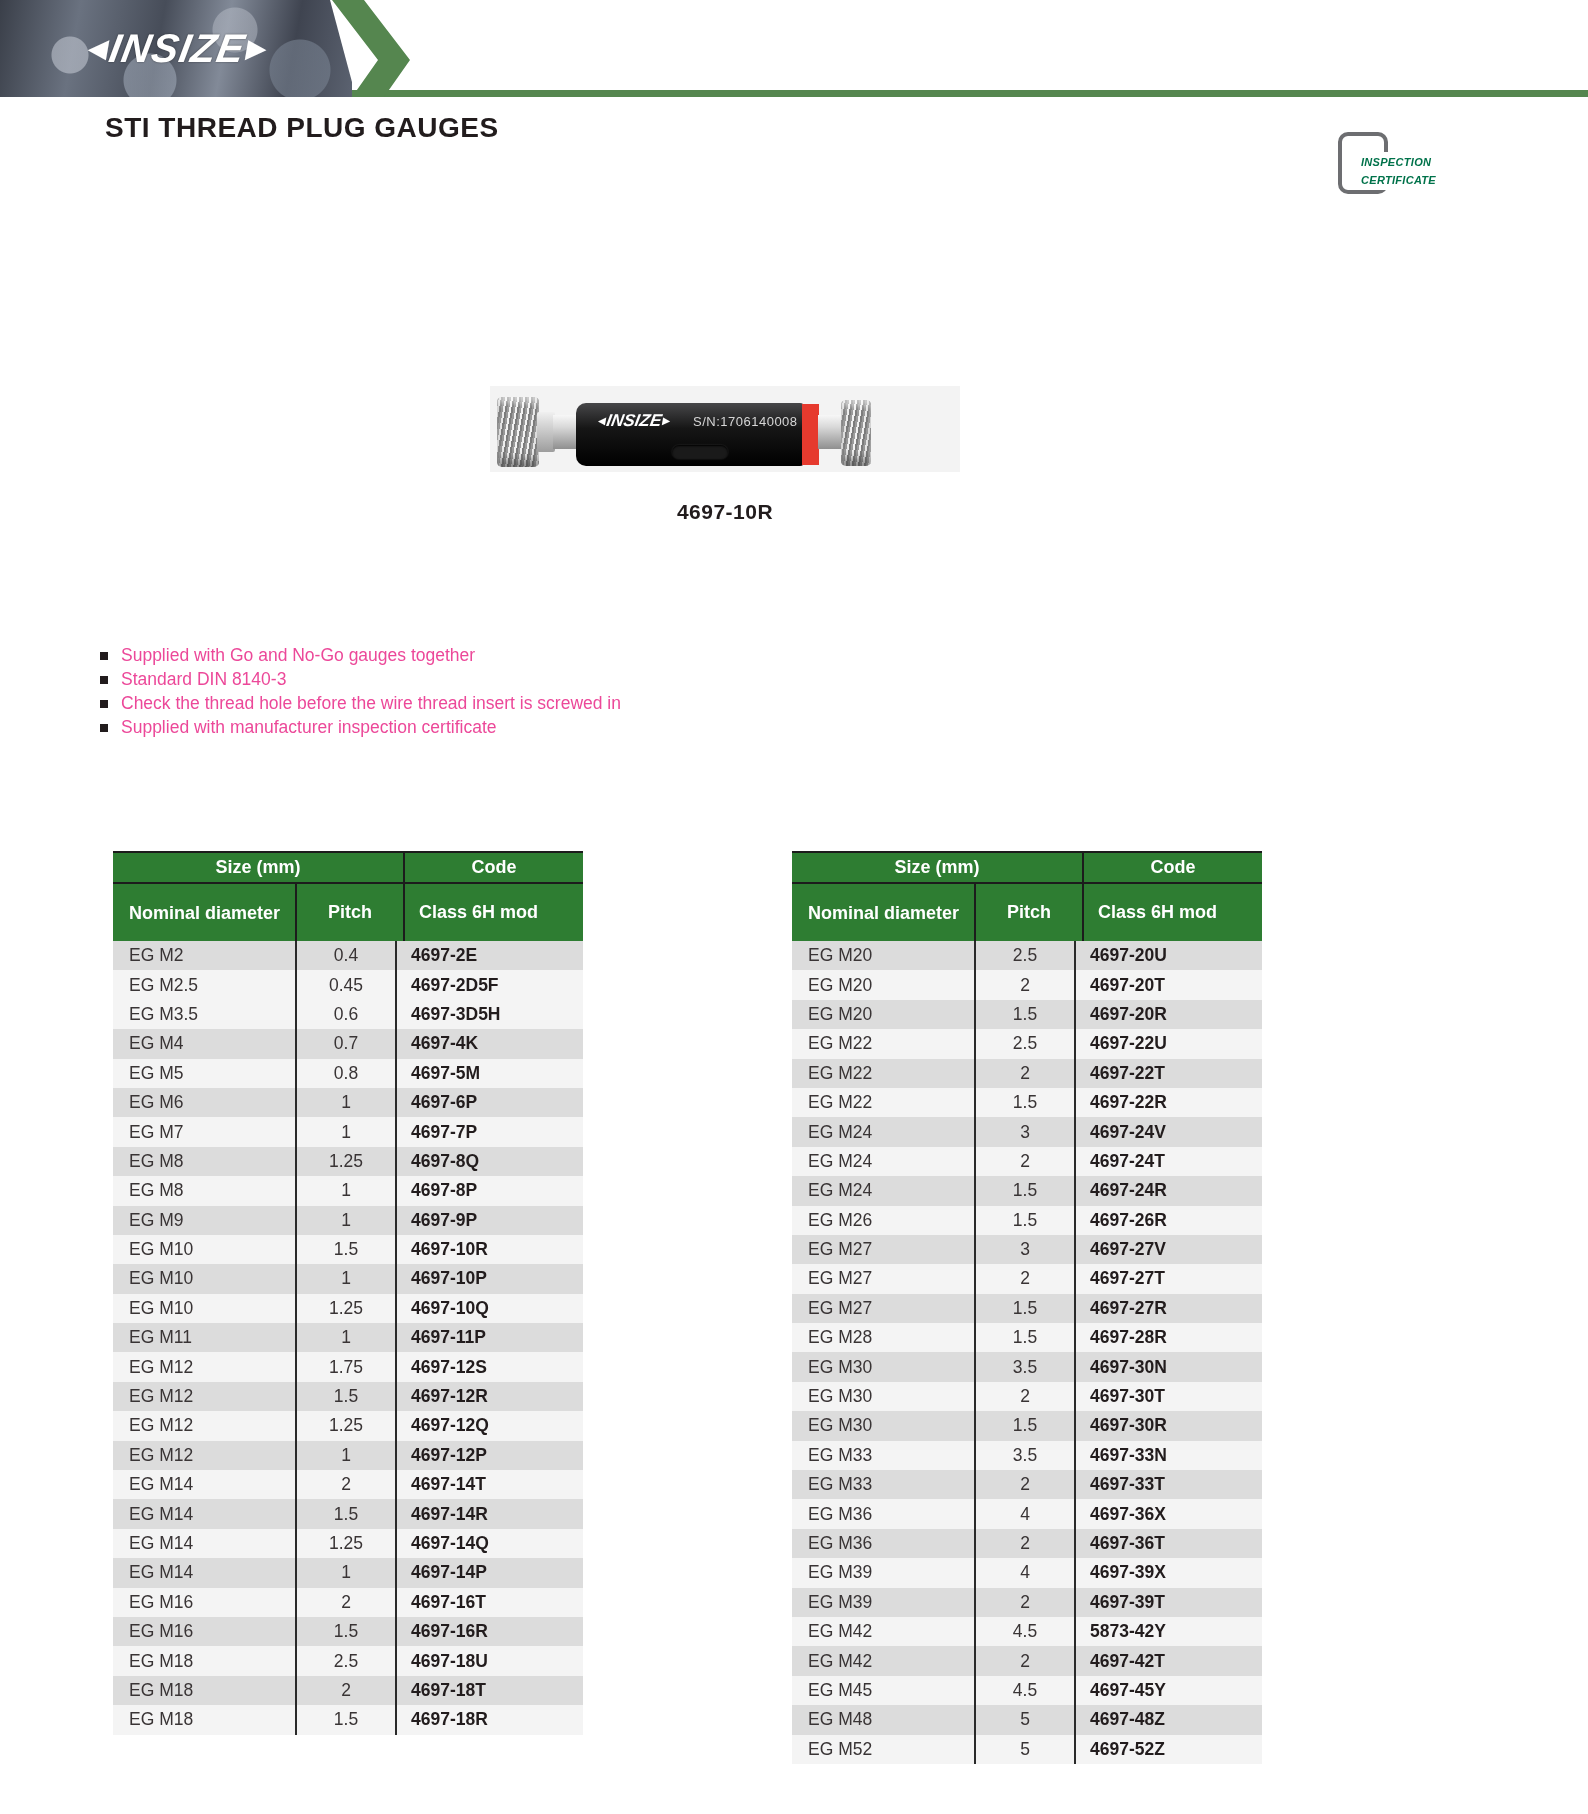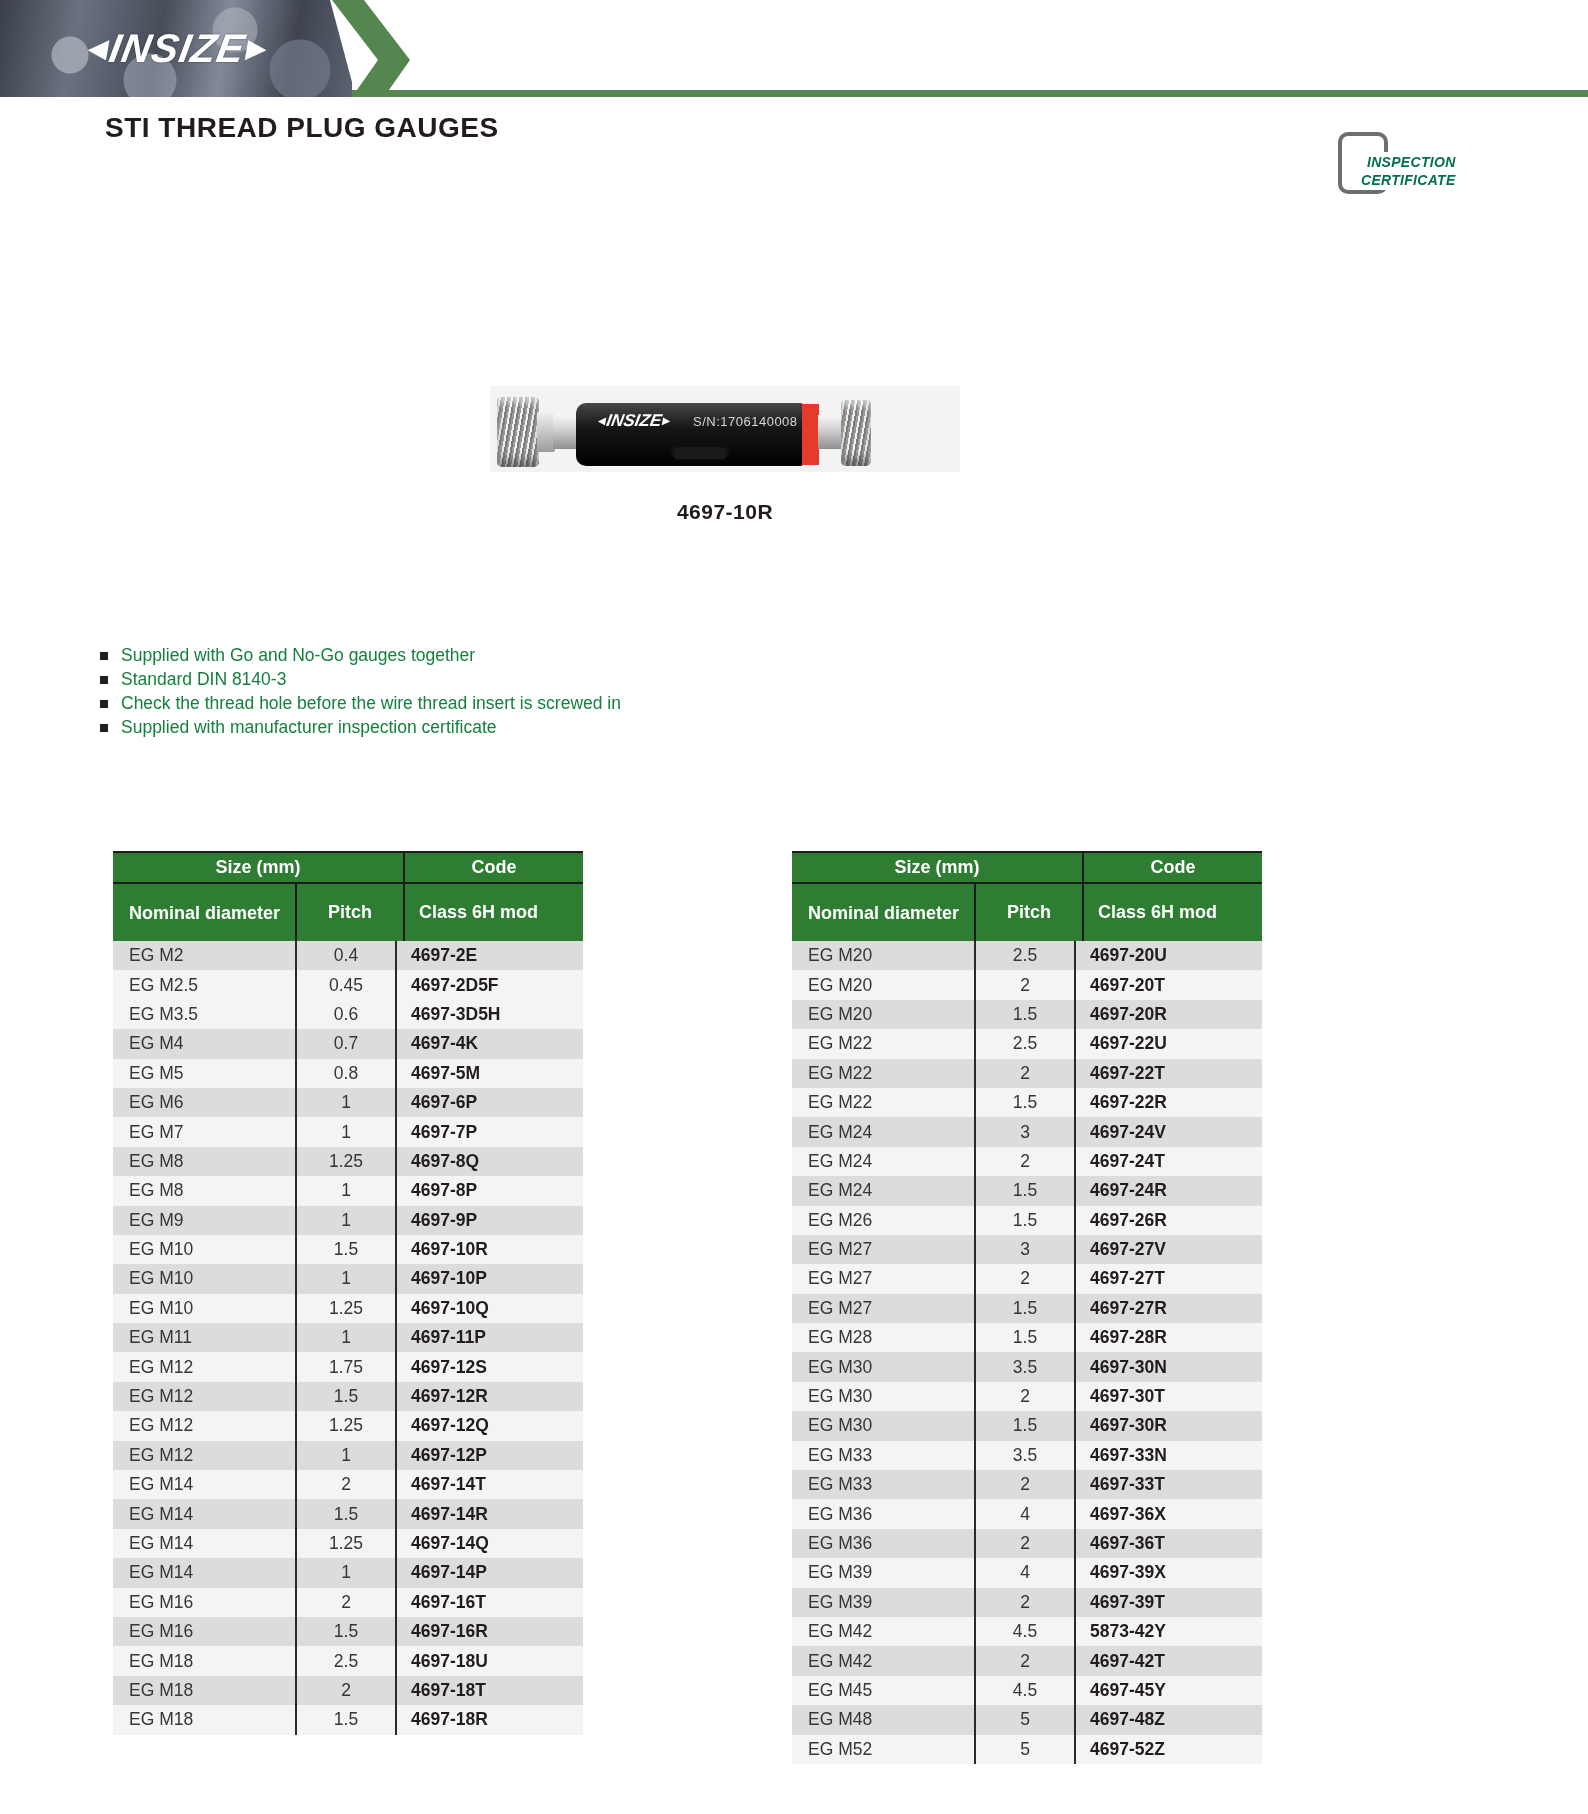--- a/index.html
+++ b/index.html
@@ -48,21 +48,21 @@
   .page-title{
     position:absolute;left:105px;top:112px;font-size:28px;font-weight:bold;letter-spacing:.5px;color:#221c1d;
   }
   
   .cert{position:absolute;left:1338px;top:130px;width:200px;height:66px;}
   .cert-frame{
     position:absolute;left:0;top:2px;width:50px;height:62px;border:4px solid #6d6e71;border-radius:10px;background:#fff;
   }
   .cert-text{
     position:absolute;left:20px;top:22px;background:#fff;padding:1px 0 1px 3px;
-    color:var(--cert-green);font-weight:bold;font-style:italic;font-size:14px;line-height:18px;letter-spacing:.3px;white-space:nowrap;text-align:right;
+    color:var(--cert-green);font-weight:bold;font-style:italic;font-size:11px;line-height:18px;letter-spacing:.3px;white-space:nowrap;
   }
   
   .product-panel{position:absolute;left:490px;top:386px;width:470px;height:86px;background:#f3f3f3;}
   .thread{
     background:repeating-linear-gradient(100deg,#9a9a9a 0 2px,#f2f2f2 2px 4px,#7c7c7c 4px 6px);
     border-radius:5px;
     box-shadow:inset 0 6px 6px rgba(255,255,255,.55), inset 0 -8px 8px rgba(60,60,60,.55);
   }
   .thread-left{position:absolute;left:7px;top:11px;width:42px;height:70px;}
   .thread-right{position:absolute;left:351px;top:14px;width:30px;height:66px;}
@@ -88,21 +88,21 @@
   }
   .red-band{position:absolute;left:312px;top:18px;width:17px;height:61px;background:var(--gauge-red);}
   .product-caption{
     position:absolute;left:490px;top:500px;width:470px;text-align:center;
     font-size:21px;font-weight:bold;color:#221c1d;letter-spacing:.5px;
   }
   
   .features{position:absolute;left:100px;top:646px;}
   .feature-line{display:flex;align-items:flex-start;margin-bottom:5px;}
   .bullet{width:8px;height:8px;background:#221c1d;margin:6px 13px 0 0;flex:none;}
-  .feature-text{font-size:17.5px;line-height:19px;color:#15803d;}
+  .feature-text{font-size:17.5px;line-height:19px;color:#ec4899;}
   
   .gtable{position:absolute;top:851px;width:470px;border-top:2px solid #1c1c1c;}
   .gtable.left{left:113px;}
   .gtable.right{left:792px;}
   .thead-row1{display:flex;height:31px;background:var(--header-green);border-bottom:2px solid #1c1c1c;}
   .thead-row2{display:flex;height:57px;background:var(--header-green);}
   .hcell{color:#fff;font-weight:bold;font-size:18px;display:flex;align-items:center;}
   .h-size{width:290px;justify-content:center;}
   .h-code{width:180px;justify-content:center;border-left:2px solid #1c1c1c;}
   .h-c1{width:182px;padding-left:16px;line-height:20px;}

